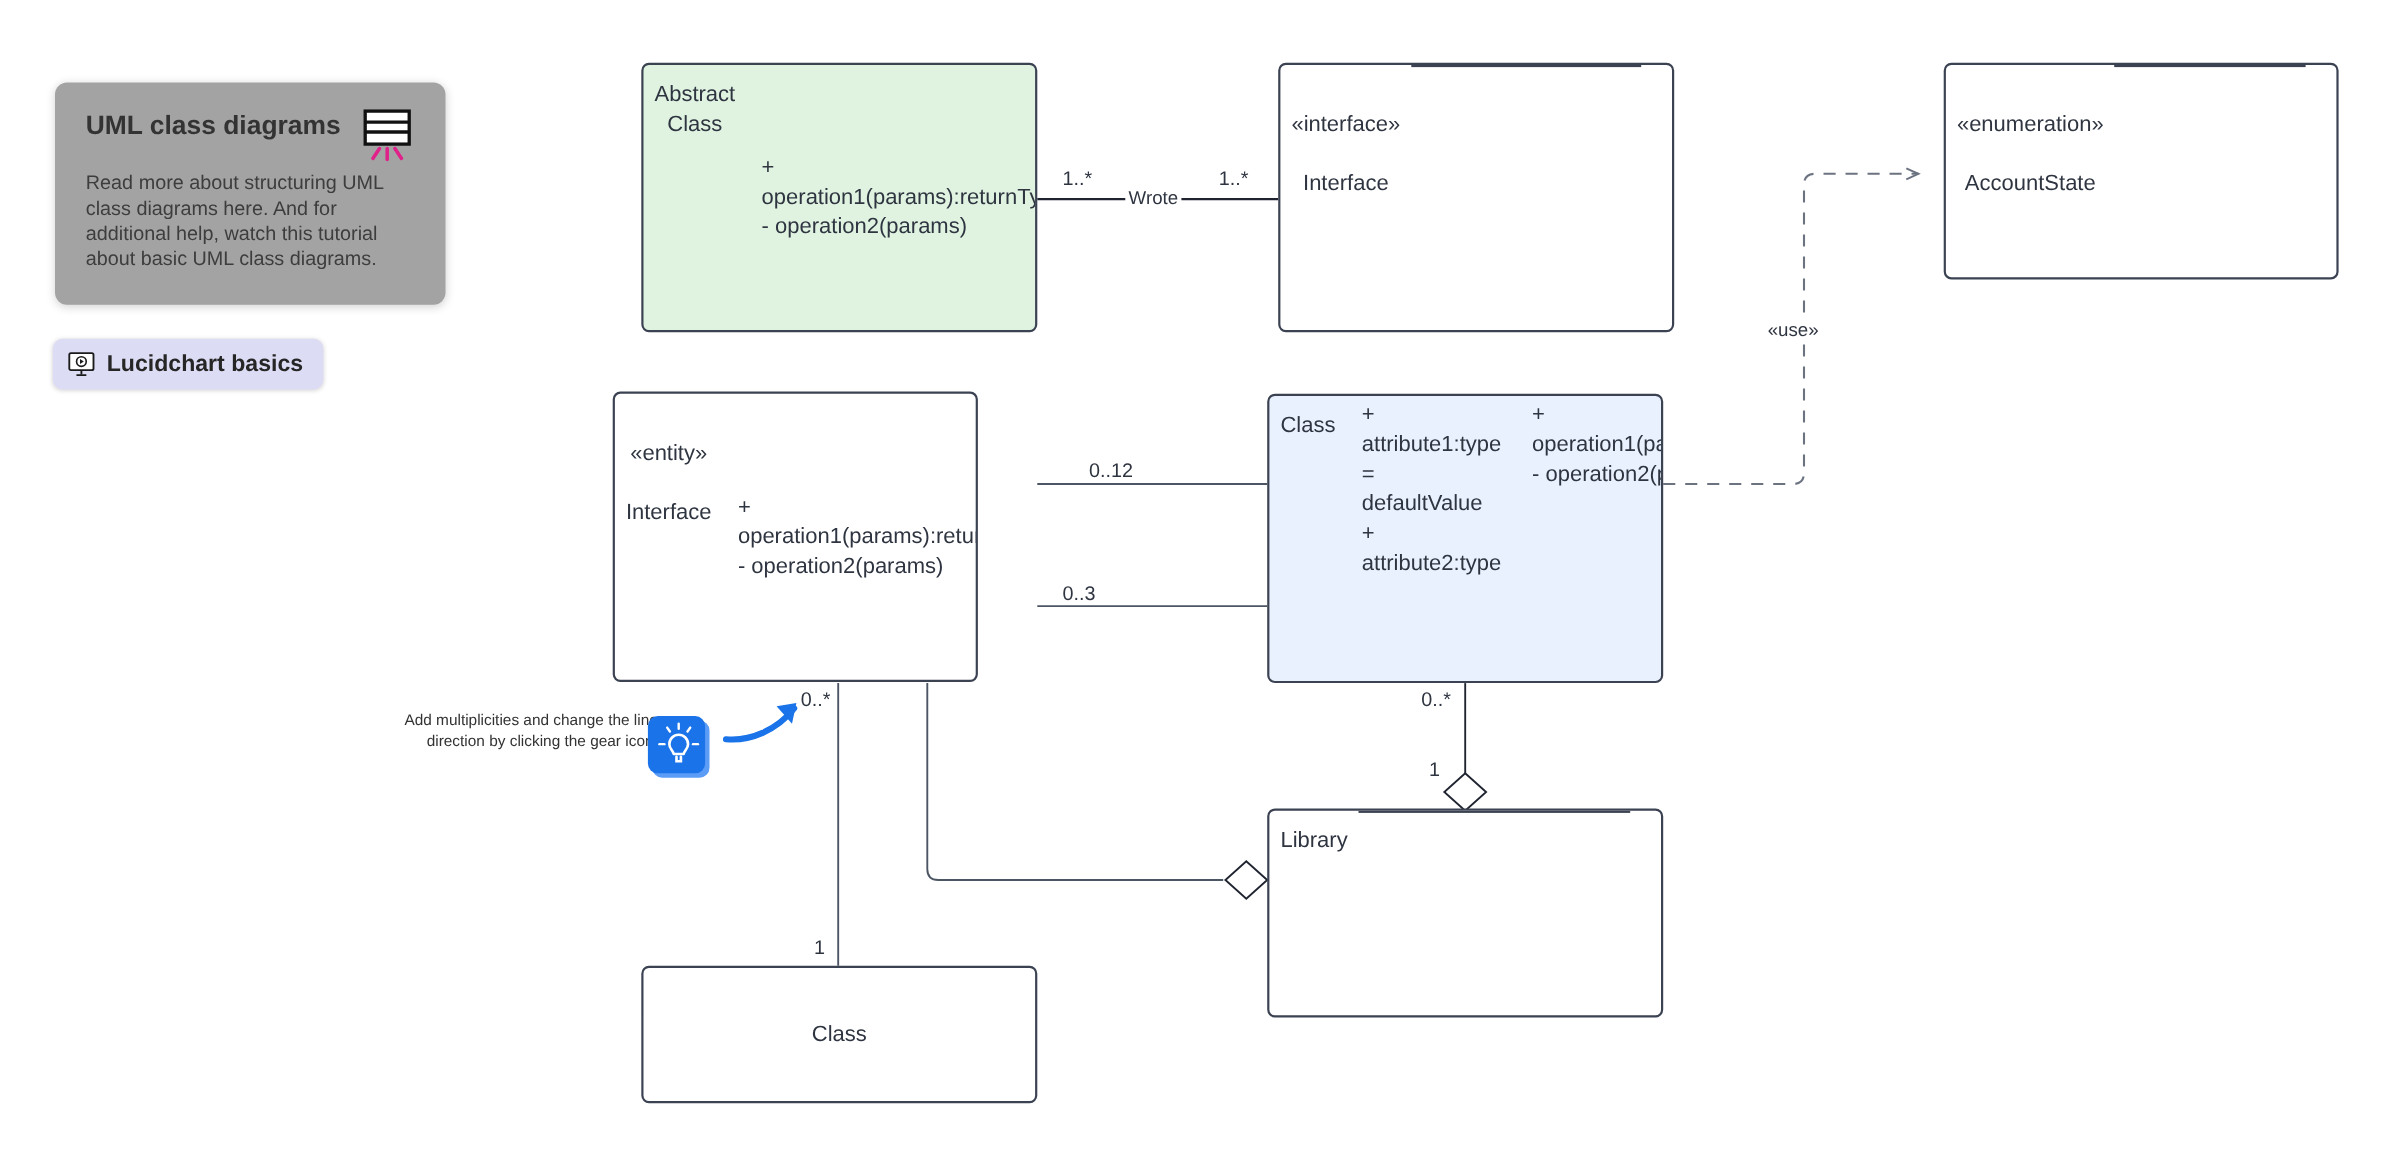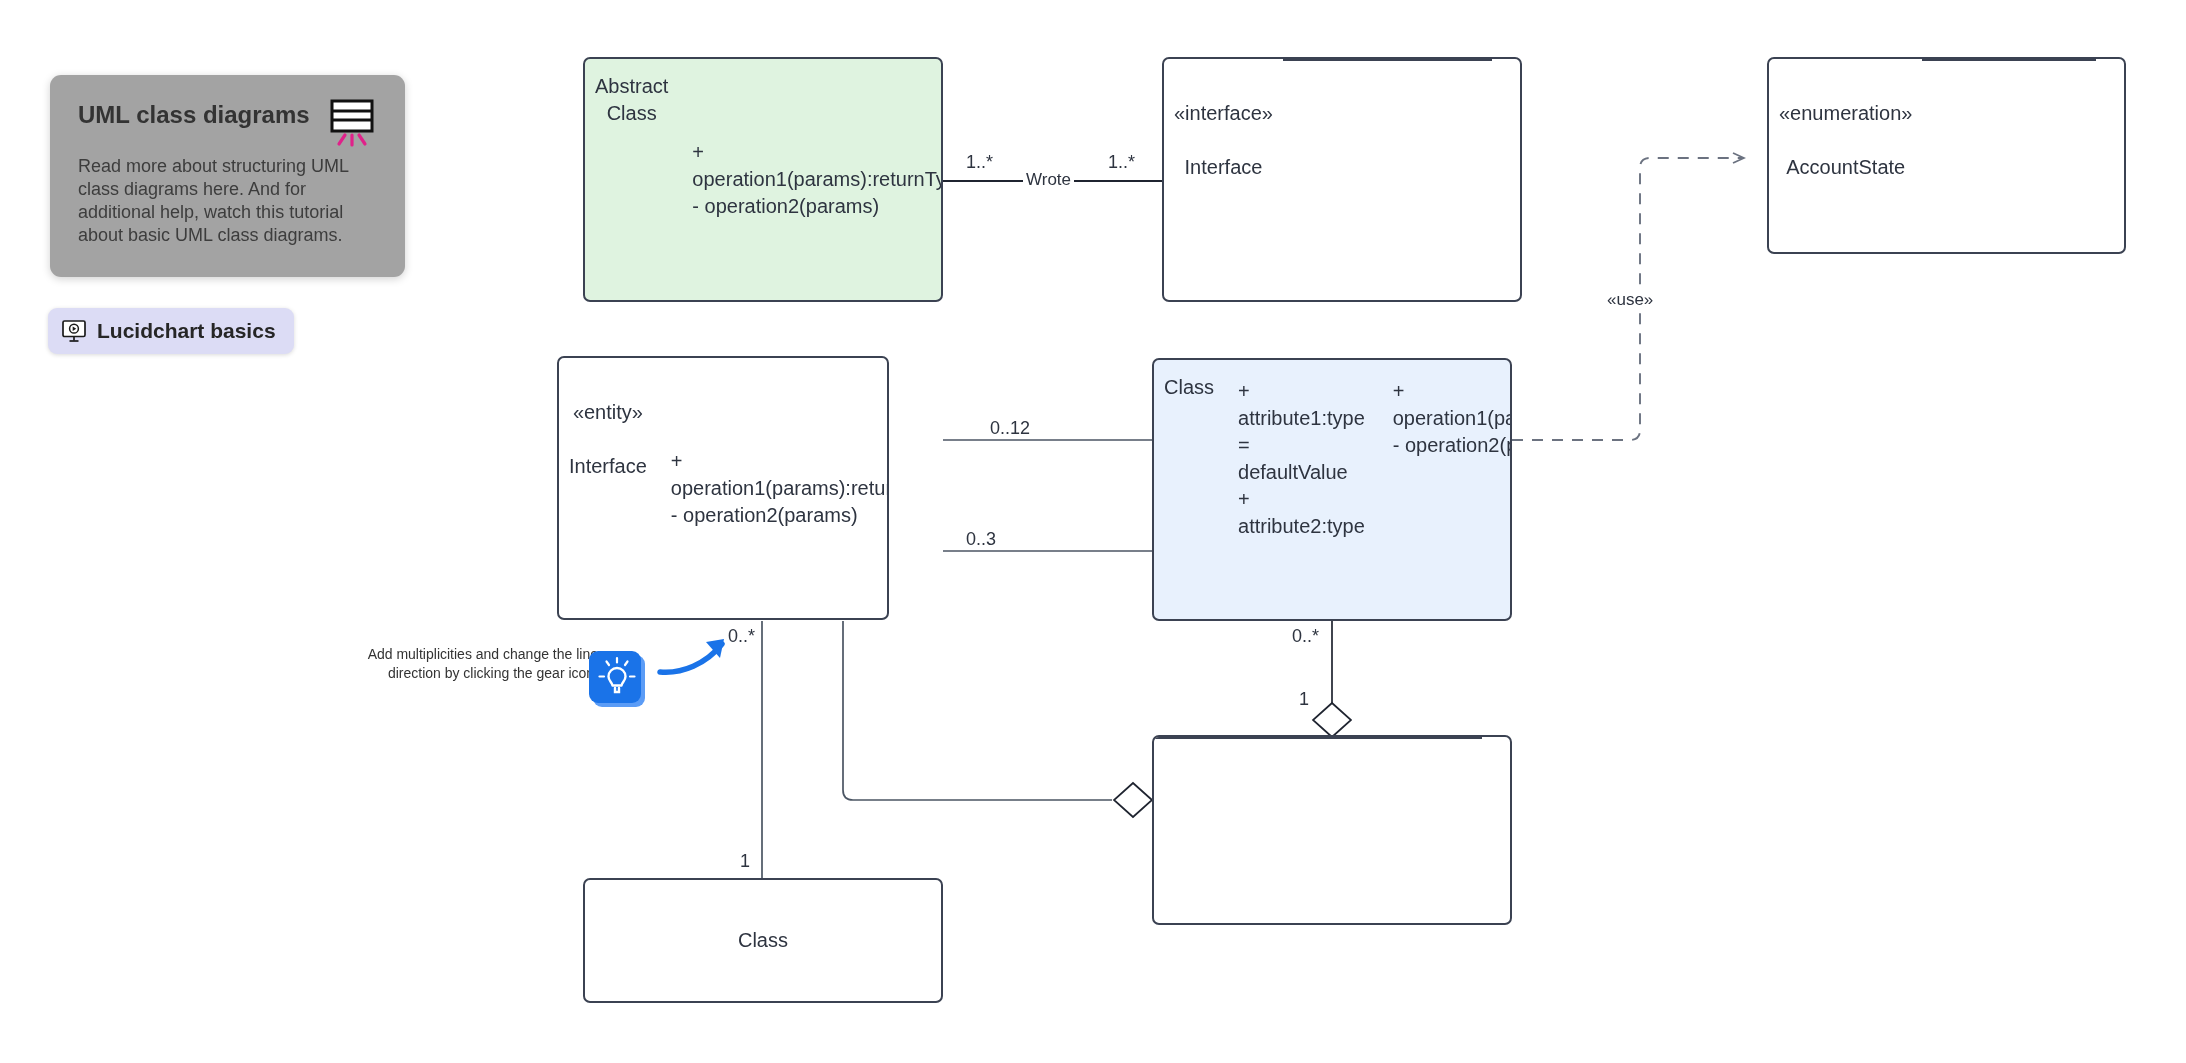--- a/index.html
+++ b/index.html
@@ -59,21 +59,21 @@
     flex-direction: column;
     justify-content: center;
     color: #2e3440;
     font-size: 20px;
     line-height: 27px;
     white-space: pre-line;
   }
   .node-section.empty { justify-content: center; }
   .node-section.top-aligned {
     justify-content: flex-start;
-    padding-top: 18px;
+    padding-top: 4px;
   }
   .node-section.centered-text {
     align-items: center;
     justify-content: center;
     text-align: center;
   }
 
   
   .edge-label {
     position: absolute;
@@ -221,20 +221,21 @@
     <div class="node-header">Class</div>
     <div class="divider"></div>
     <div class="node-section top-aligned">+ attribute1:type = defaultValue
 + attribute2:type</div>
     <div class="divider"></div>
     <div class="node-section top-aligned">+ operation1(params):returnType
 - operation2(params)</div>
   </div>
 
   <div class="uml-node" style="left:1152px; top:735px; width:360px; height:190px;">
+    <div class="node-header">Library</div>
     <div class="divider"></div>
     <div class="node-section empty"></div>
   </div>
 
   <div class="uml-node" style="left:583px; top:878px; width:360px; height:125px;">
     <div class="node-section centered-text">Class</div>
   </div>
 
   <div class="edge-label" style="left:963px; top:152px;">1..*</div>
   <div class="edge-label" style="left:1105px; top:152px;">1..*</div>

